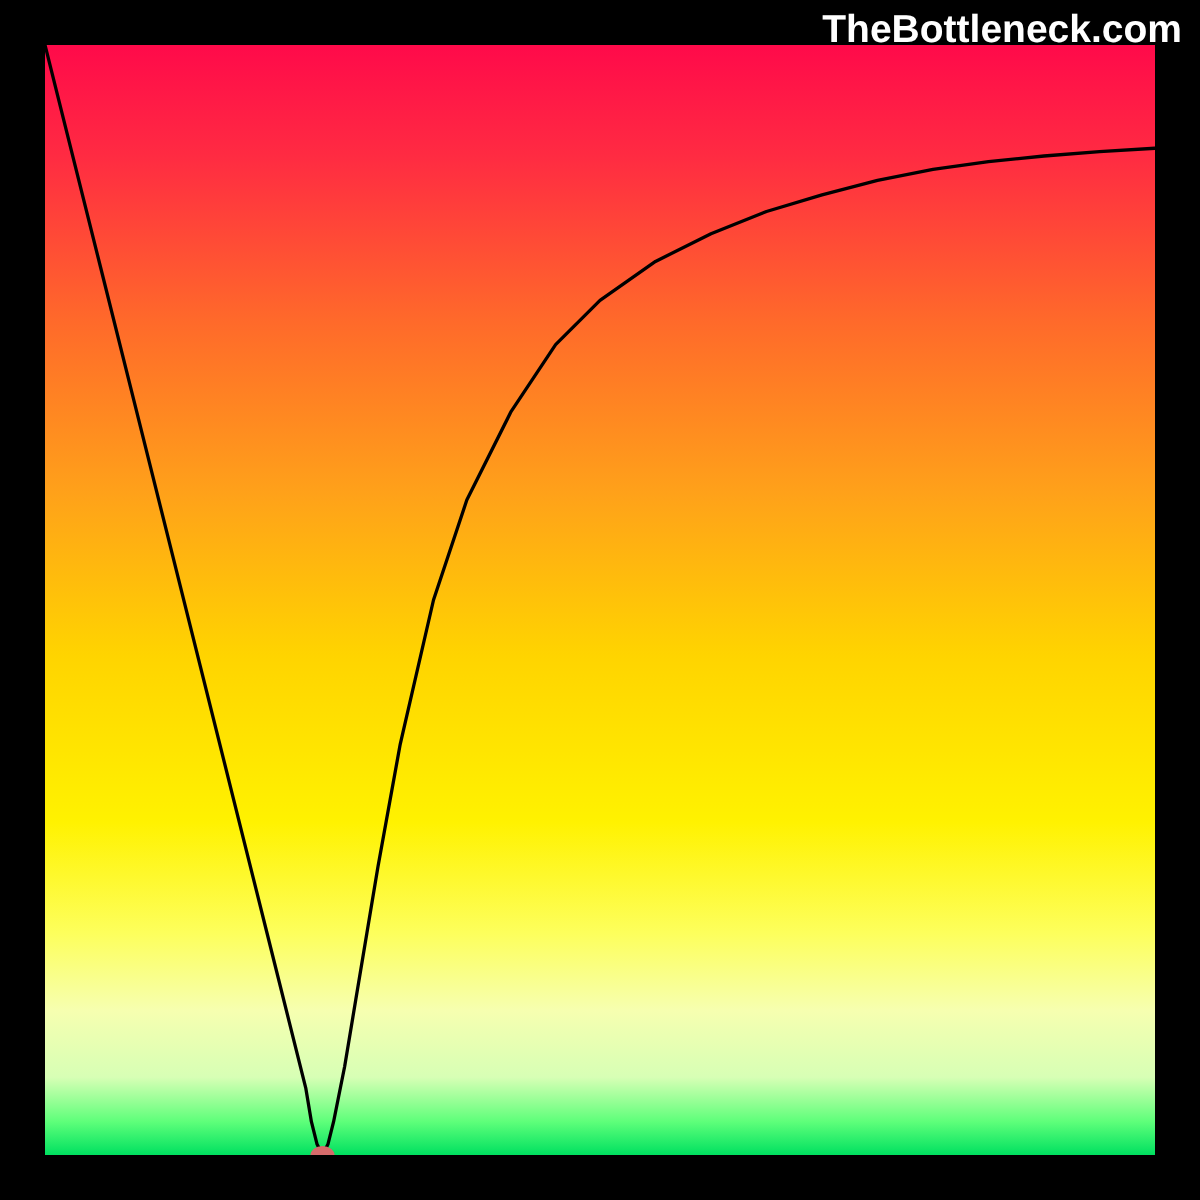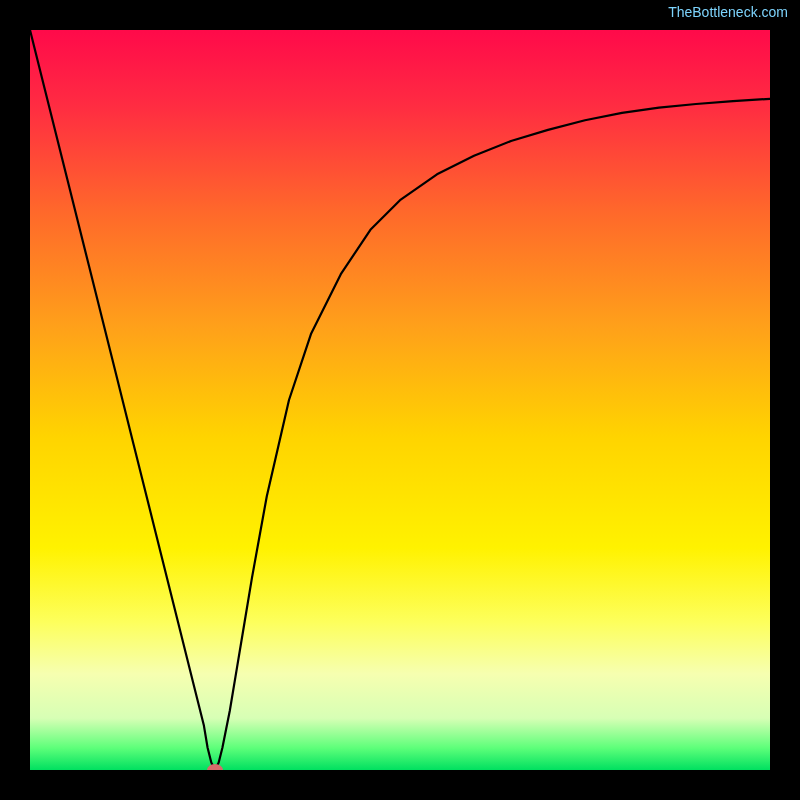--- a/index.html
+++ b/index.html
@@ -8,23 +8,23 @@
     width: 800px;
     height: 800px;
     background: #000;
     position: relative;
     font-family: Arial, Helvetica, sans-serif;
   }
   .watermark {
     position: absolute;
     top: 4px;
     right: 12px;
-    color: #7dd3fc;
-    font-size: 14px;
-    font-weight: 400;
+    color: #ffffff;
+    font-size: 26px;
+    font-weight: 700;
     letter-spacing: 0px;
   }
   .plot-area {
     position: absolute;
     top: 30px;
     left: 30px;
     width: 740px;
     height: 740px;
   }
   svg {

